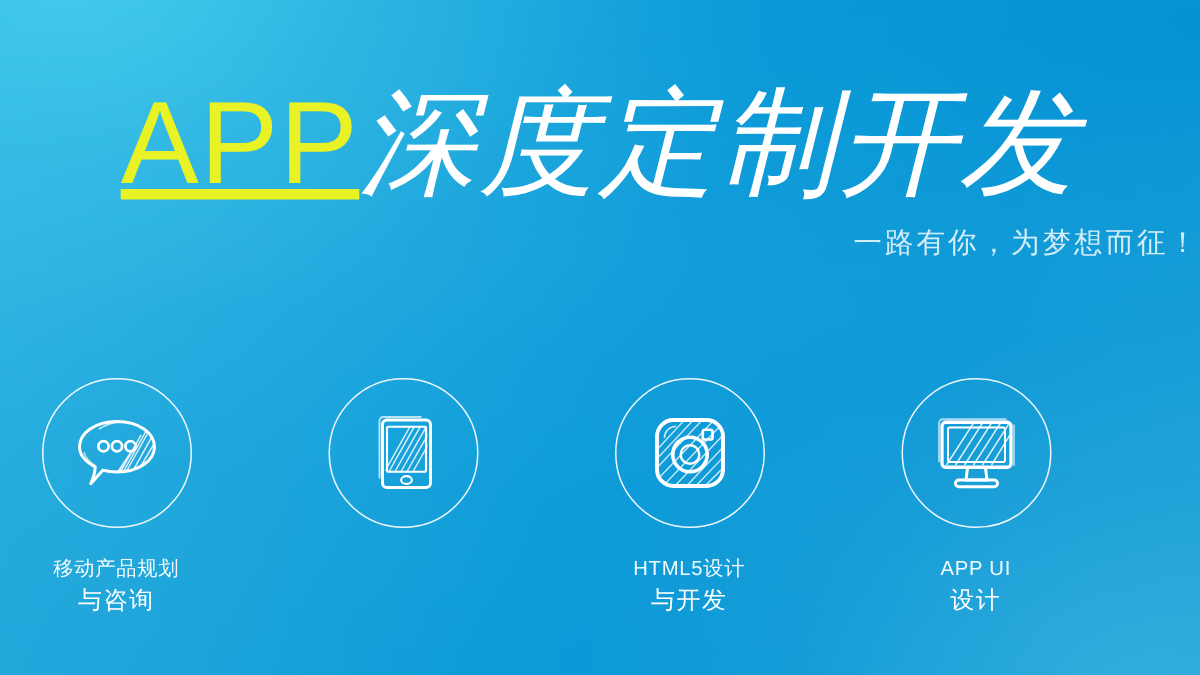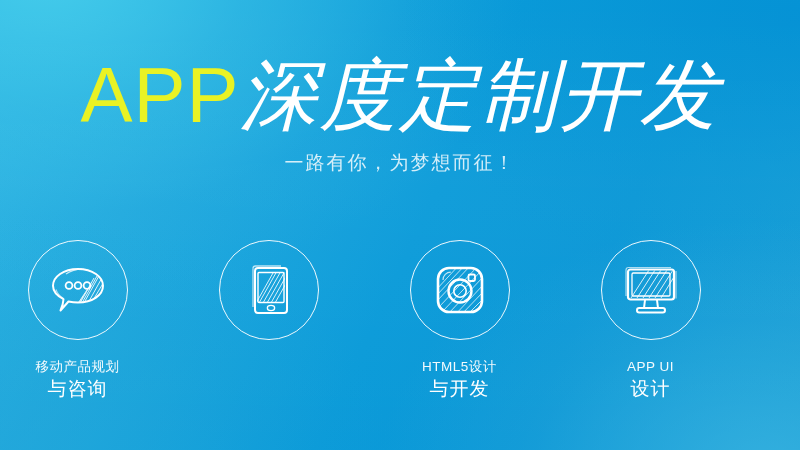--- a/index.html
+++ b/index.html
@@ -69,38 +69,38 @@
   .headline {
     position:absolute;
     top:53px; left:0; right:0;
     text-align:center;
     font-size:78px;
     line-height:84px;
     font-weight:300;
     letter-spacing:1px;
     white-space:nowrap;
   }
-  .headline .accent { color:#e9f224; }
+  .headline .accent { color:#e9f224;text-decoration:underline; }
   .headline .plain  { color:#ffffff; letter-spacing:2px;font-style:italic; }
 
   .subtitle {
     position:absolute;
     top:150px; left:0; right:0;
-    text-align:center;
+    text-align:right;
     font-size:19px;
     line-height:26px;
     font-weight:400;
     color:rgba(255,255,255,0.82);
     letter-spacing:2px;
   }
 
   
   .features {
     position:absolute;
-    top:240px; left:0;
+    top:252px; left:0;
     width:728px;
     display:flex;
     gap:36px;
   }
   .feature {
     width:200px;
     display:flex;
     flex-direction:column;
     align-items:center;
   }
@@ -120,21 +120,21 @@
     color:#ffffff;
   }
   .label-top {
     font-size:13.5px;
     line-height:19px;
     font-weight:400;
     letter-spacing:0.5px;
     color:rgba(255,255,255,0.95);
   }
   .label-bottom {
-    font-size:19px;
+    font-size:16px;
     line-height:25px;
     font-weight:400;
     letter-spacing:1px;
     color:#ffffff;
   }
 </style>
 </head>
 <body>
 
 <div class="banner">

